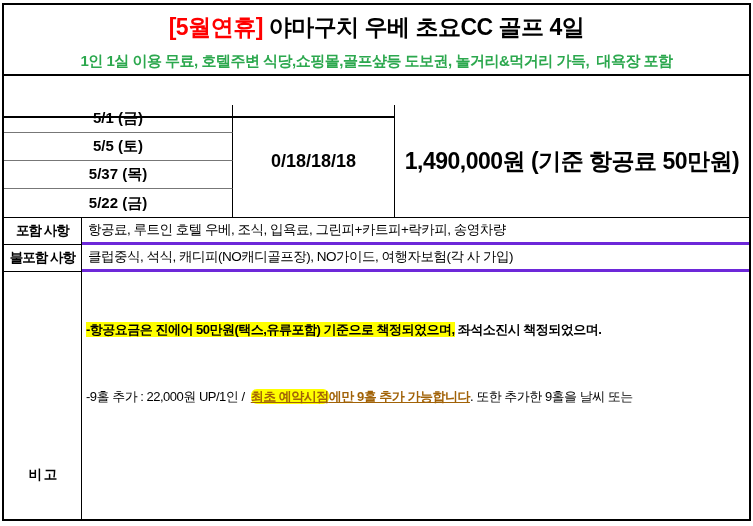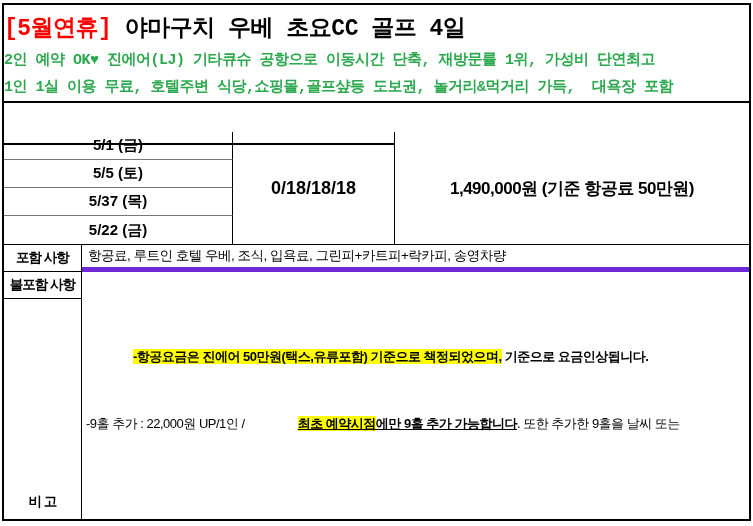--- a/index.html
+++ b/index.html
@@ -9,21 +9,21 @@
     font-family: "Liberation Sans", "DejaVu Sans", sans-serif;
     padding: 3px 2px;
   }
   .sheet {
     width: 749px; height: 518px;
     border: 2px solid #000;
     background: #fff;
     overflow: hidden;
   }
   
-  .banner { text-align: left; font-family: Liberation Mono, monospace; }
+  .banner { text-align: center; }
   .title {
     white-space: pre; font-weight: bold; font-size: 23px;
     padding-top: 7px; height: 42px; letter-spacing: -0.5px;
   }
   .title .red { color: #ff0000; }
   .subtitle {
     white-space: pre; font-weight: bold; font-size: 15px;
     color: #2ca84e; height: 27px; line-height: 27px; letter-spacing: -0.5px;
     overflow: hidden;
   }
@@ -46,56 +46,55 @@
   .th1 { grid-column: 1 / 3; border-right: 1px solid #000; margin-top: 40px; }
   .date-cell {
     grid-column: 1; font-size: 15px;
     border-right: 1px solid #000; border-bottom: 1px solid #777;
   }
   .date-cell.last { border-bottom: none; }
   .holes-cell {
     grid-column: 2; grid-row: 2 / 6; font-size: 18px;
     border-right: 1px solid #000;
   }
-  .price-cell { grid-column: 3; grid-row: 2 / 6; font-size: 17px; letter-spacing: -0.5px; }
+  .price-cell { grid-column: 3; grid-row: 2 / 6; font-size: 23px; letter-spacing: -0.5px; }
   
   .info { display: grid; grid-template-columns: 78px 1fr; }
   .info-label {
     display: flex; align-items: center; justify-content: center;
     font-weight: bold; font-size: 13.5px; letter-spacing: -1px;
     border-right: 1px solid #000; border-bottom: 1px solid #000;
     white-space: pre;
   }
   .info-content {
     display: flex; align-items: center;
     font-size: 13.5px; letter-spacing: -0.5px; padding-left: 6px;
-    border-bottom: 5px solid #6d28d9;
+    border-bottom: 3px solid #6d28d9;
     white-space: pre; overflow: hidden;
   }
   .row-included  > div { height: 27px; }
   .row-excluded  > div { height: 27px; }
   .row-notes .info-label { border-bottom: none; }
   .notes-box { padding: 2px 0 0 4px; border-bottom: none; display: block; }
   .note-line {
     height: 22px; line-height: 22px; font-size: 13px;
     letter-spacing: -0.5px; white-space: pre; overflow: hidden;
   }
   .b  { font-weight: bold; }
-  .r  { color: #000000; }
+  .r  { color: #a16207; border-radius: 6px; }
   .u  { text-decoration: underline; }
-  .hy { background: #ffff00; margin-left: 47px; }
+  .hy { background: #ffff00; }
 </style>
 </head>
 <body>
 
 <div class="sheet">
 
   <div class="banner">
     <div class="title"><span class="red">[5월연휴]</span><span> 야마구치 우베 초요CC 골프 4일</span></div>
-    <div class="subtitle">2인 예약 OK♥ 진에어(LJ) 기타큐슈 공항으로 이동시간 단축, 재방문률 1위, 가성비 단연최고</div>
     <div class="subtitle">1인 1실 이용 무료, 호텔주변 식당,쇼핑몰,골프샾등 도보권, 놀거리&amp;먹거리 가득,  대욕장 포함</div>
   </div>
 
   <div class="schedule">
     <div class="th th1">출발일 / 홀수</div>
 
     <div class="date-cell">5/1 (금)</div>
     <div class="holes-cell">0/18/18/18</div>
     <div class="price-cell">1,490,000원 (기준 항공료 50만원)</div>
     <div class="date-cell">5/5 (토)</div>
@@ -103,27 +102,28 @@
     <div class="date-cell last">5/22 (금)</div>
   </div>
 
   <div class="info row-included">
     <div class="info-label">포함 사항</div>
     <div class="info-content">항공료, 루트인 호텔 우베, 조식, 입욕료, 그린피+카트피+락카피, 송영차량</div>
   </div>
 
   <div class="info row-excluded">
     <div class="info-label">불포함 사항</div>
+    <div class="info-content">클럽중식, 석식, 캐디피(NO캐디골프장), NO가이드, 여행자보험(각 사 가입)</div>
   </div>
 
   <div class="info row-notes">
     <div class="info-label">비 고</div>
     <div class="info-content notes-box">
 
-      <div class="note-line"><span class="b hy">-항공요금은 진에어 50만원(택스,유류포함) 기준으로 책정되었으며,</span><span class="b"> 기준으로 요금인상됩니다.</span></div>
+      <div class="note-line"><span class="b hy">-항공요금은 진에어 50만원(택스,유류포함) 기준으로 책정되었으며,</span><span class="b"> 좌석소진시 책정되었으며.</span></div>
 
       <div class="note-line"><span>-9홀 추가 : 22,000원 UP/1인 /  </span><span class="b r u hy">최초 예약시점</span><span class="b r u">에만 9홀 추가 가능합니다</span><span>. 또한 추가한 9홀을 날씨 또는</span></div>
 
 
       
 
       
 
       
 

